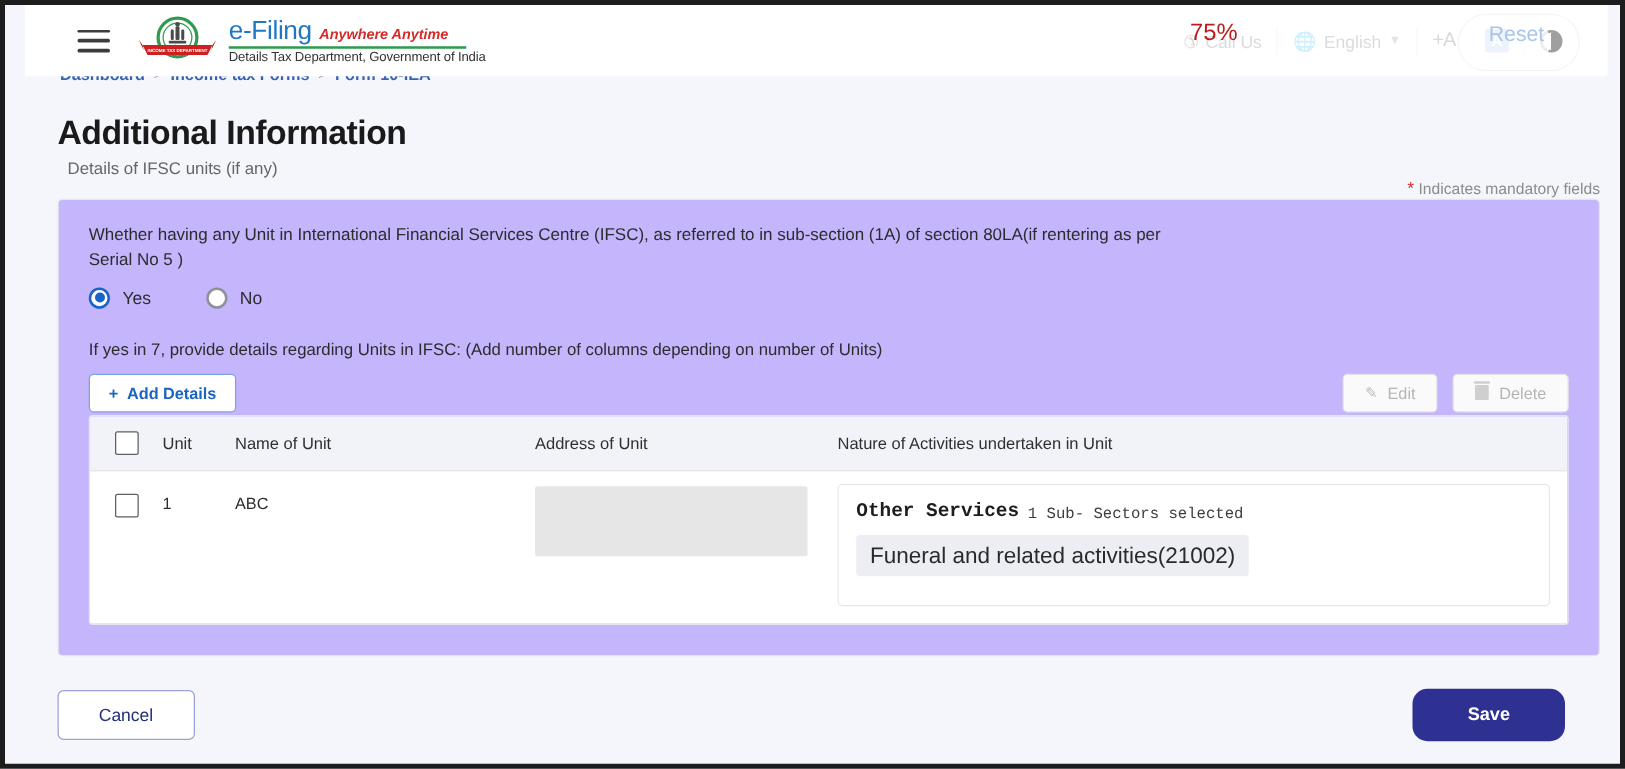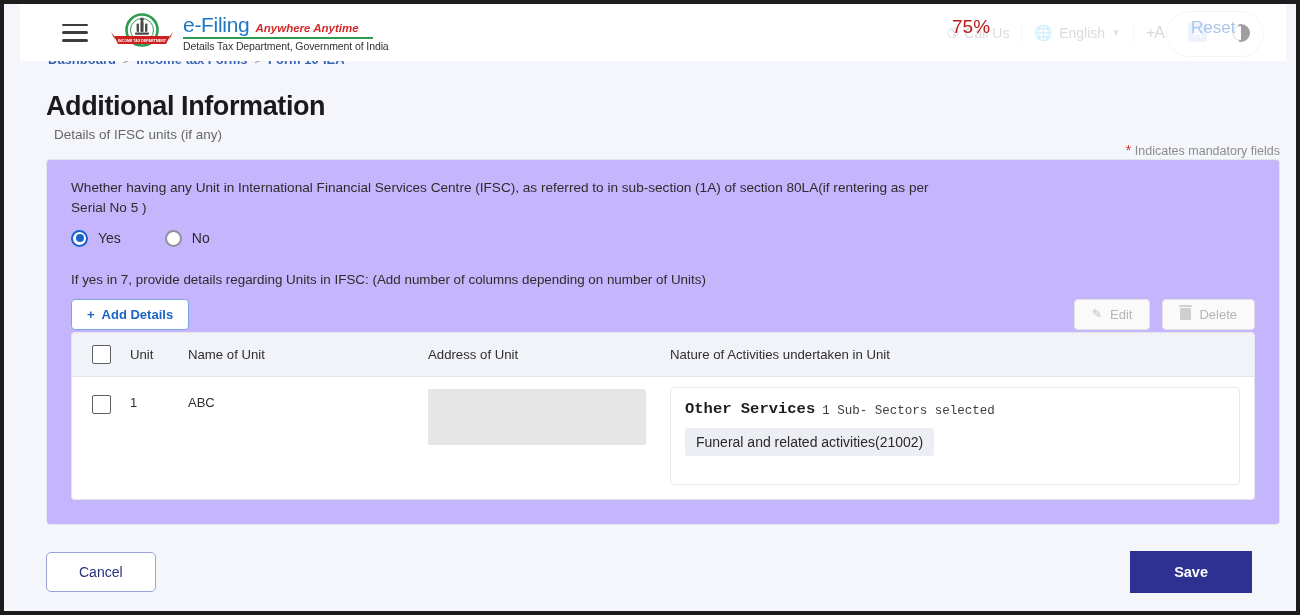--- a/index.html
+++ b/index.html
@@ -244,40 +244,40 @@
     padding: 12px 14px 16px 14px;
     min-height: 98px;
   }
   .nat-head { display: flex; align-items: flex-end; gap: 7px; font-family: Liberation Mono, monospace; }
   .nat-title { font-size: 15.5px; font-weight: bold; color: #1d1d1d; }
   .nat-count { font-size: 12.5px; color: #3d3d3d; }
   .chip {
     display: inline-block; margin-top: 10px;
     background: #eceef4; border-radius: 3px;
     padding: 6px 11px;
-    font-size: 14px; color: #2a2a2a;
+    font-size: 18px; color: #2a2a2a;
   }
 
   
   #footer {
     position: absolute;
     left: 16px; right: 18px; bottom: 8px;
     height: 62px;
     display: flex; align-items: center; justify-content: space-between;
     padding: 0 26px 0 26px;
   }
   .cancel-btn {
     border: 1.4px solid #9aa2d8; background: #fff;
     color: #26307a; font-size: 14px;
     padding: 11px 32px; border-radius: 5px; cursor: pointer;
   }
   .save-btn {
     border: none; background: #2e3192;
     color: #fff; font-size: 14.5px; font-weight: bold;
-    padding: 13px 44px; border-radius: 0; cursor: pointer;
+    padding: 13px 44px; border-radius: 12px; cursor: pointer;
   }
 </style>
 </head>
 <body>
 
 <div id="page">
 
   <div id="header">
 
     <div class="hamburger">

